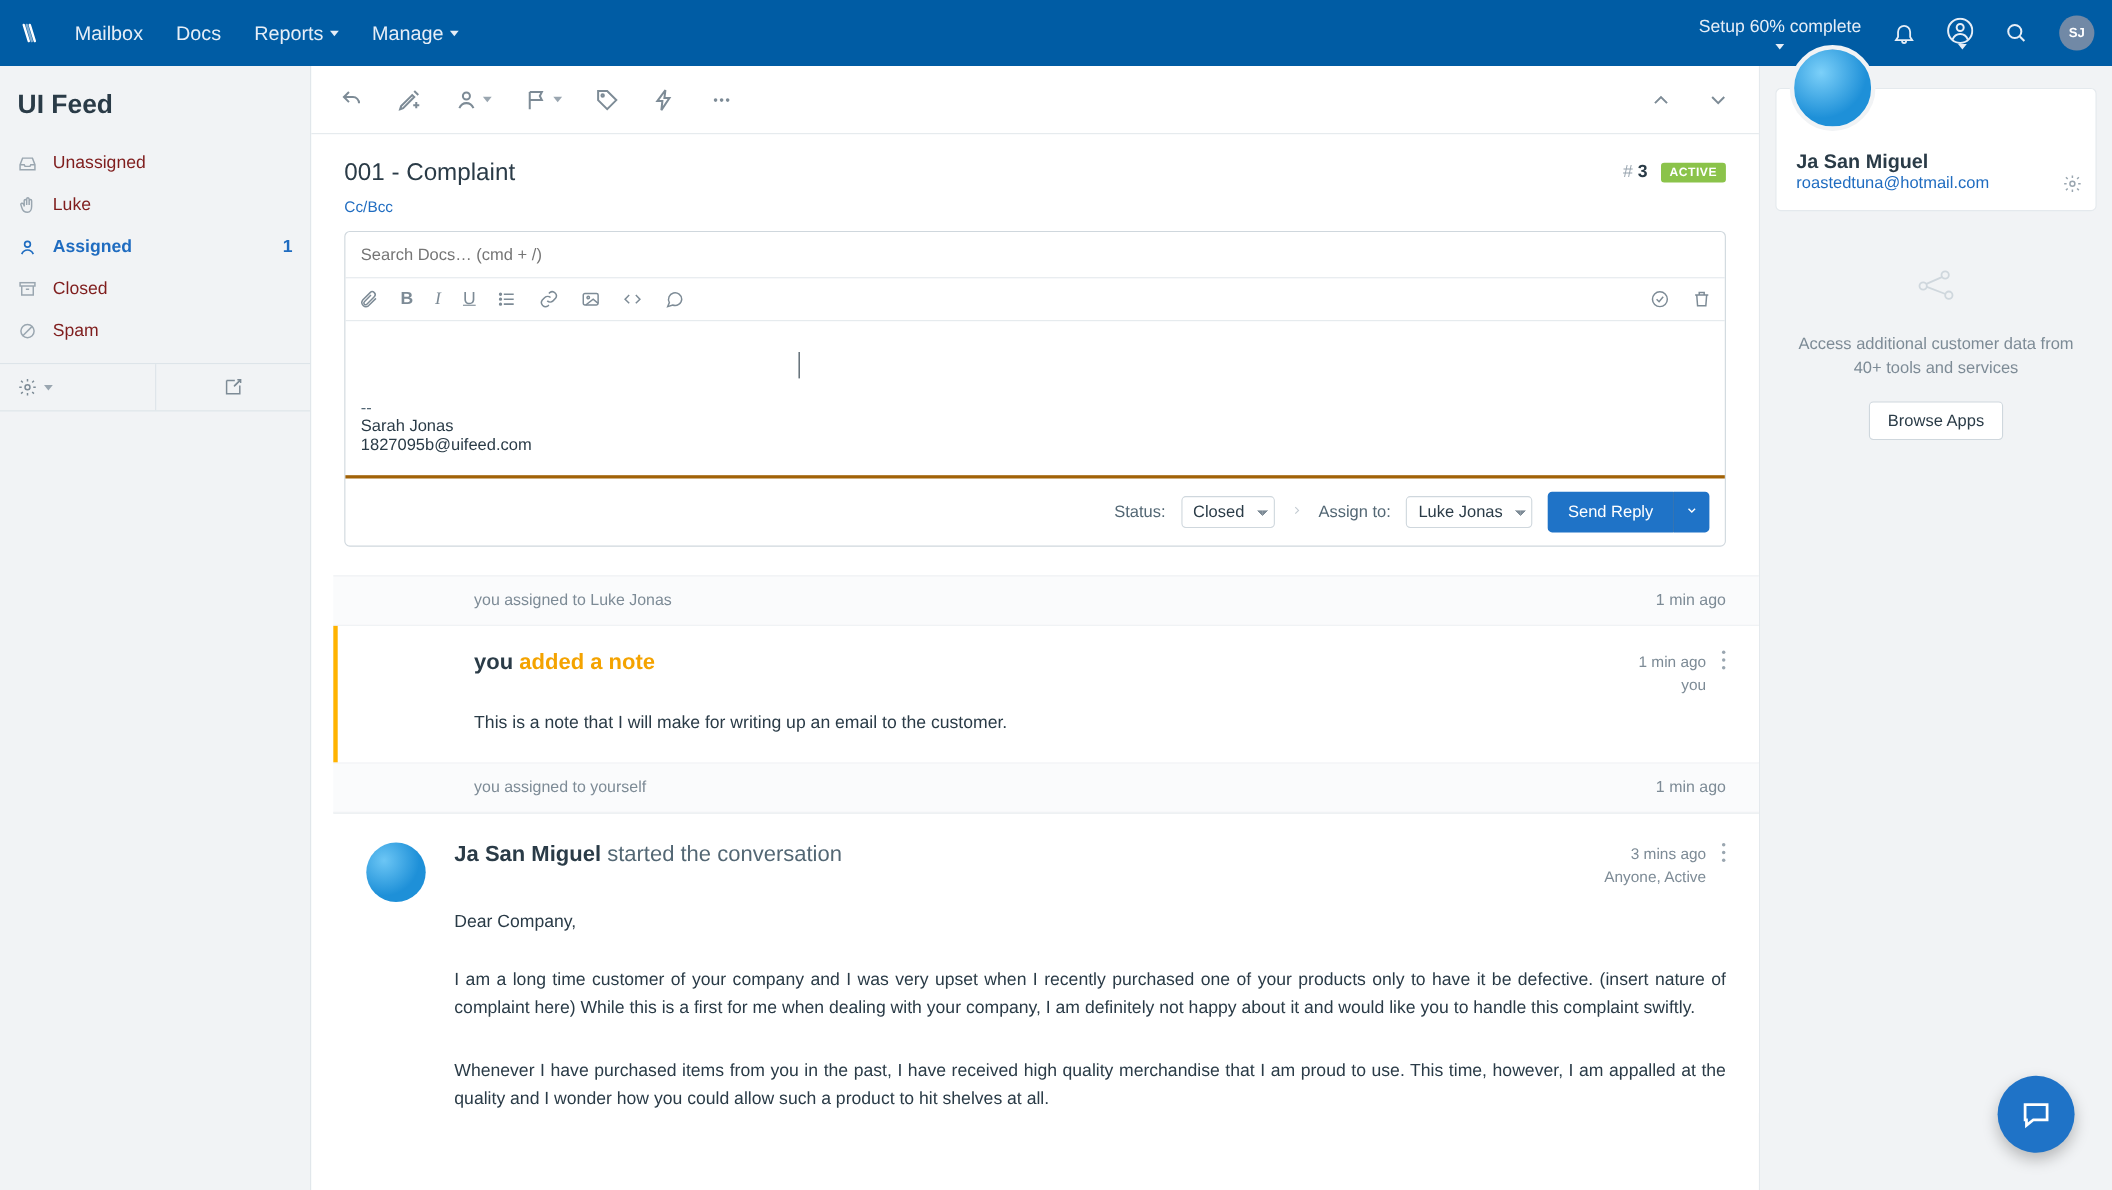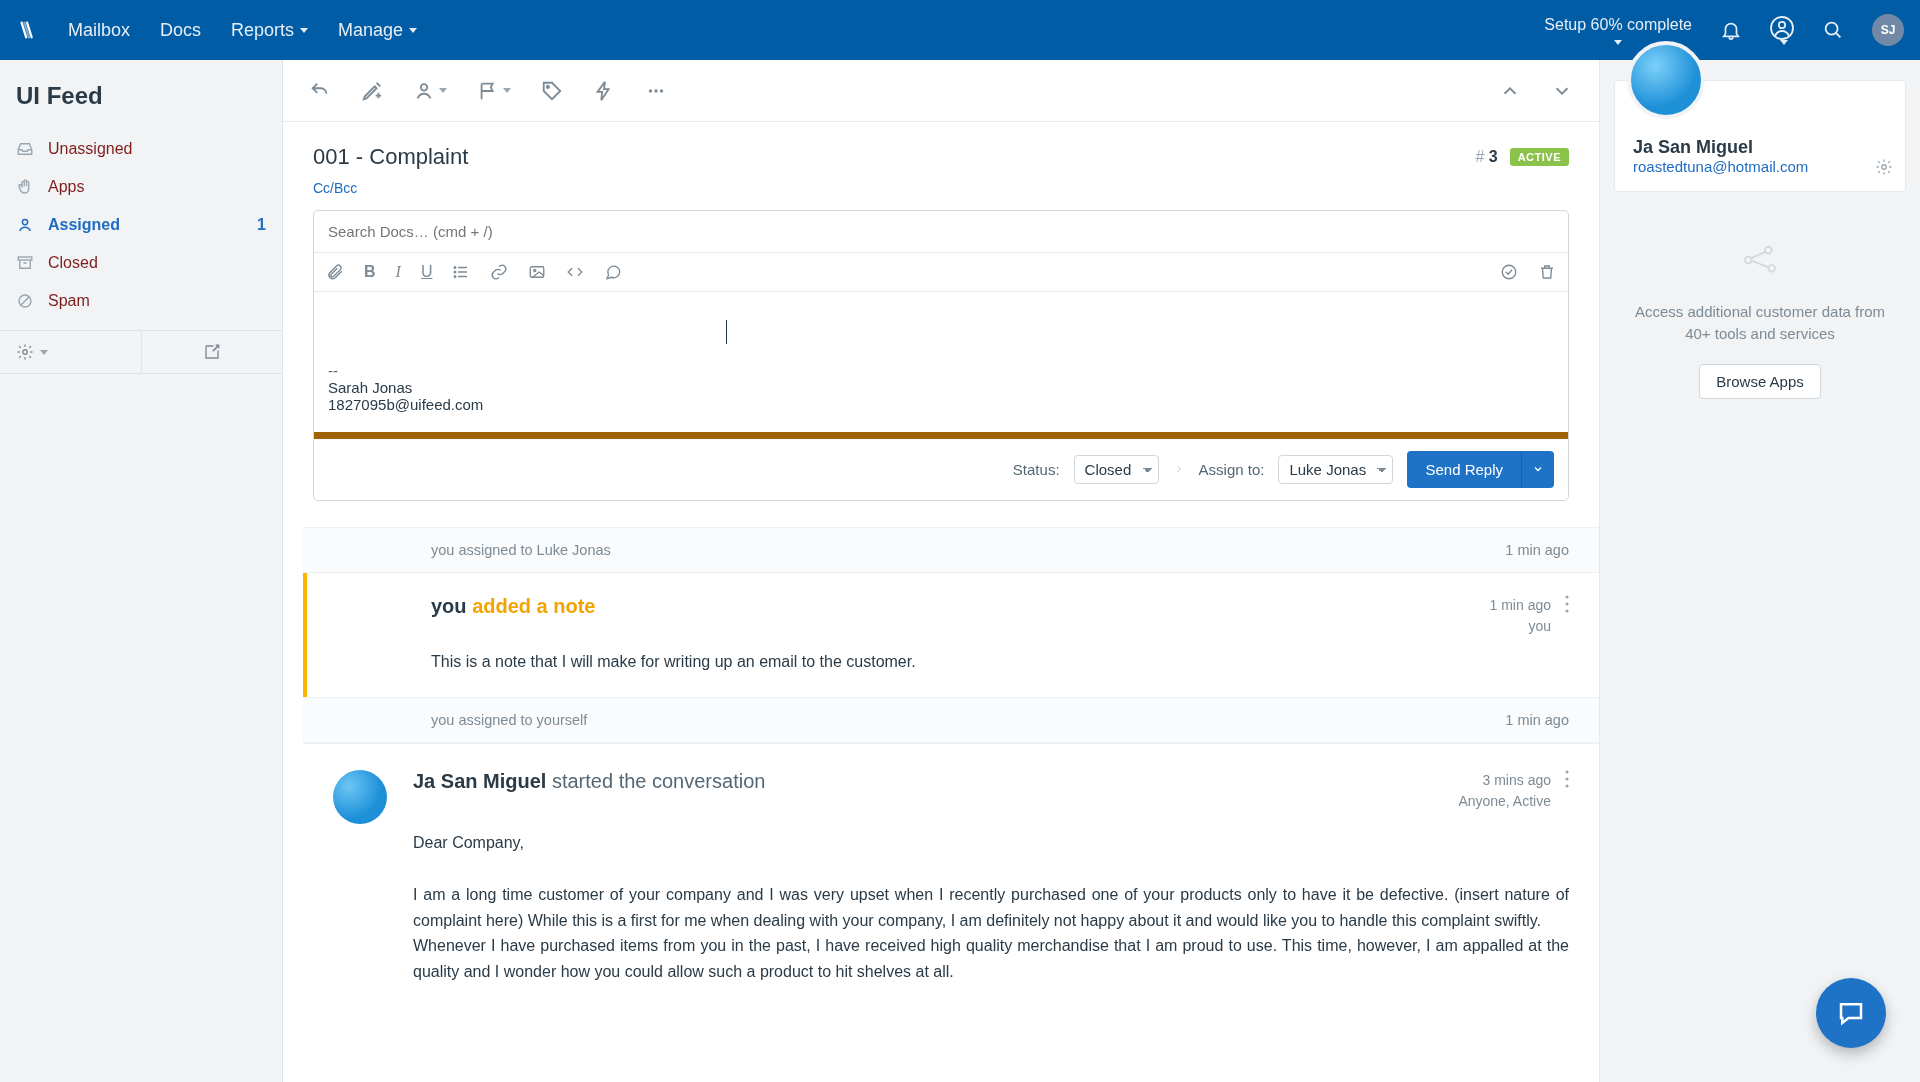--- a/index.html
+++ b/index.html
@@ -57,21 +57,21 @@
   .editor-search { border-bottom: 1px solid #e4e9ed; }
   .editor-search input { width: 100%; border: 0; outline: 0; padding: 12px 14px; font-size: 15px; background:transparent; }
   .editor-tb { display:flex; align-items:center; padding:10px 12px; border-bottom:1px solid #e4e9ed; gap:20px; color:#7d8b96;}
   .editor-tb .etb-spacer{flex:1;}
   .editor-tb .etb-icon{cursor:pointer; display:flex;}
   .editor-tb svg{width:18px;height:18px;}
   .editor-body{min-height:140px; padding: 14px 14px 16px 14px; position:relative;}
   .editor-cursor{position:absolute; left:412px; top:28px; width:1px; height:24px; background:#2a3b47;}
   .signature{color:#2a3b47; font-size:15px; margin-top:56px;}
   .signature .dash{color:#536774;}
-  .editor-footer{display:flex; align-items:center; justify-content:flex-end; padding:12px 14px; border-top:7px solid #a16207; gap:14px; font-size:15px; color:#536774;}
+  .editor-footer{display:flex; align-items:center; justify-content:flex-end; padding:12px 14px; border-top:3px solid #a16207; gap:14px; font-size:15px; color:#536774;}
   .editor-footer select{border:1px solid #cfd7dd; border-radius:4px; padding:5px 26px 5px 10px; font-size:15px; color:#2a3b47; background:#fff; appearance:none; -webkit-appearance:none; background-image: linear-gradient(45deg, transparent 50%, #7d8b96 50%),linear-gradient(135deg, #7d8b96 50%, transparent 50%); background-position: right 10px top 12px, right 5px top 12px; background-size:5px 5px; background-repeat:no-repeat;}
   .chevs{color:#c3cbd2;}
   .send-btn{display:flex;}
   .send-btn button{background:#1f73c7; color:#fff; border:0; padding:10px 18px; font-size:15px; cursor:pointer;}
   .send-btn button:first-child{border-radius:4px 0 0 4px;}
   .send-btn button.menu{border-left:1px solid #1a62a7; border-radius:0 4px 4px 0; padding:10px 10px;}
 
   
   .activity{margin-top:26px;padding-left:20px;}
   .strip{border-top:1px solid #eef1f3; border-bottom:1px solid #eef1f3; background:#fafbfc; padding:14px 30px 14px 128px; display:flex; font-size:14.5px; color:#7d8b96;}
@@ -176,21 +176,21 @@
         <svg width="18" height="18" viewBox="0 0 24 24" fill="none" stroke="#9aa6b0" stroke-width="1.8">
             <path d="M3 13l3-8h12l3 8v6H3z"></path>
             <path d="M3 13h5l1 2h6l1-2h5"></path>
           </svg>
         <span>Unassigned</span>
       </li>
       <li>
         <svg width="18" height="18" viewBox="0 0 24 24" fill="none" stroke="#9aa6b0" stroke-width="1.8">
             <path d="M8 13V6a1.5 1.5 0 013 0v5M11 11V4a1.5 1.5 0 013 0v7M14 11V6a1.5 1.5 0 013 0v7c0 4-2 7-5 7s-6-2-7-6l-1-3a1.5 1.5 0 013-1l1 2"></path>
           </svg>
-        <span>Apps</span>
+        <span>Luke</span>
       </li>
       <li class="active">
         <svg width="18" height="18" viewBox="0 0 24 24" fill="none" stroke="#1f6cc0" stroke-width="2">
             <circle cx="12" cy="8" r="3.5"></circle>
             <path d="M5 20c1.5-3.5 4-5 7-5s5.5 1.5 7 5"></path>
           </svg>
         <span>Assigned</span>
         <span class="count">1</span>
       </li>
       <li>
@@ -434,21 +434,21 @@
               <div class="dots">
                 <svg width="4" height="18" viewBox="0 0 4 18" fill="currentColor">
                     <circle cx="2" cy="2" r="1.6"></circle>
                     <circle cx="2" cy="9" r="1.6"></circle>
                     <circle cx="2" cy="16" r="1.6"></circle>
                   </svg>
               </div>
             </div>
             <p class="greeting">Dear Company,</p>
             <p class="para">I am a long time customer of your company and I was very upset when I recently purchased one of your products only to have it be defective. (insert nature of complaint here) While this is a first for me when dealing with your company, I am definitely not happy about it and would like you to handle this complaint swiftly.</p>
-            <p class="para" style="margin-top:0">Whenever I have purchased items from you in the past, I have received high quality merchandise that I am proud to use. This time, however, I am appalled at the quality and I wonder how you could allow such a product to hit shelves at all.</p>
+            <p class="para" style="margin-top:32px">Whenever I have purchased items from you in the past, I have received high quality merchandise that I am proud to use. This time, however, I am appalled at the quality and I wonder how you could allow such a product to hit shelves at all.</p>
           </div>
         </div>
       </div>
 
     </div>
 
     <div class="rightpanel">
       <div class="profile-card">
         <div class="avatar-lg"></div>
         <h4>Ja San Miguel</h4>

